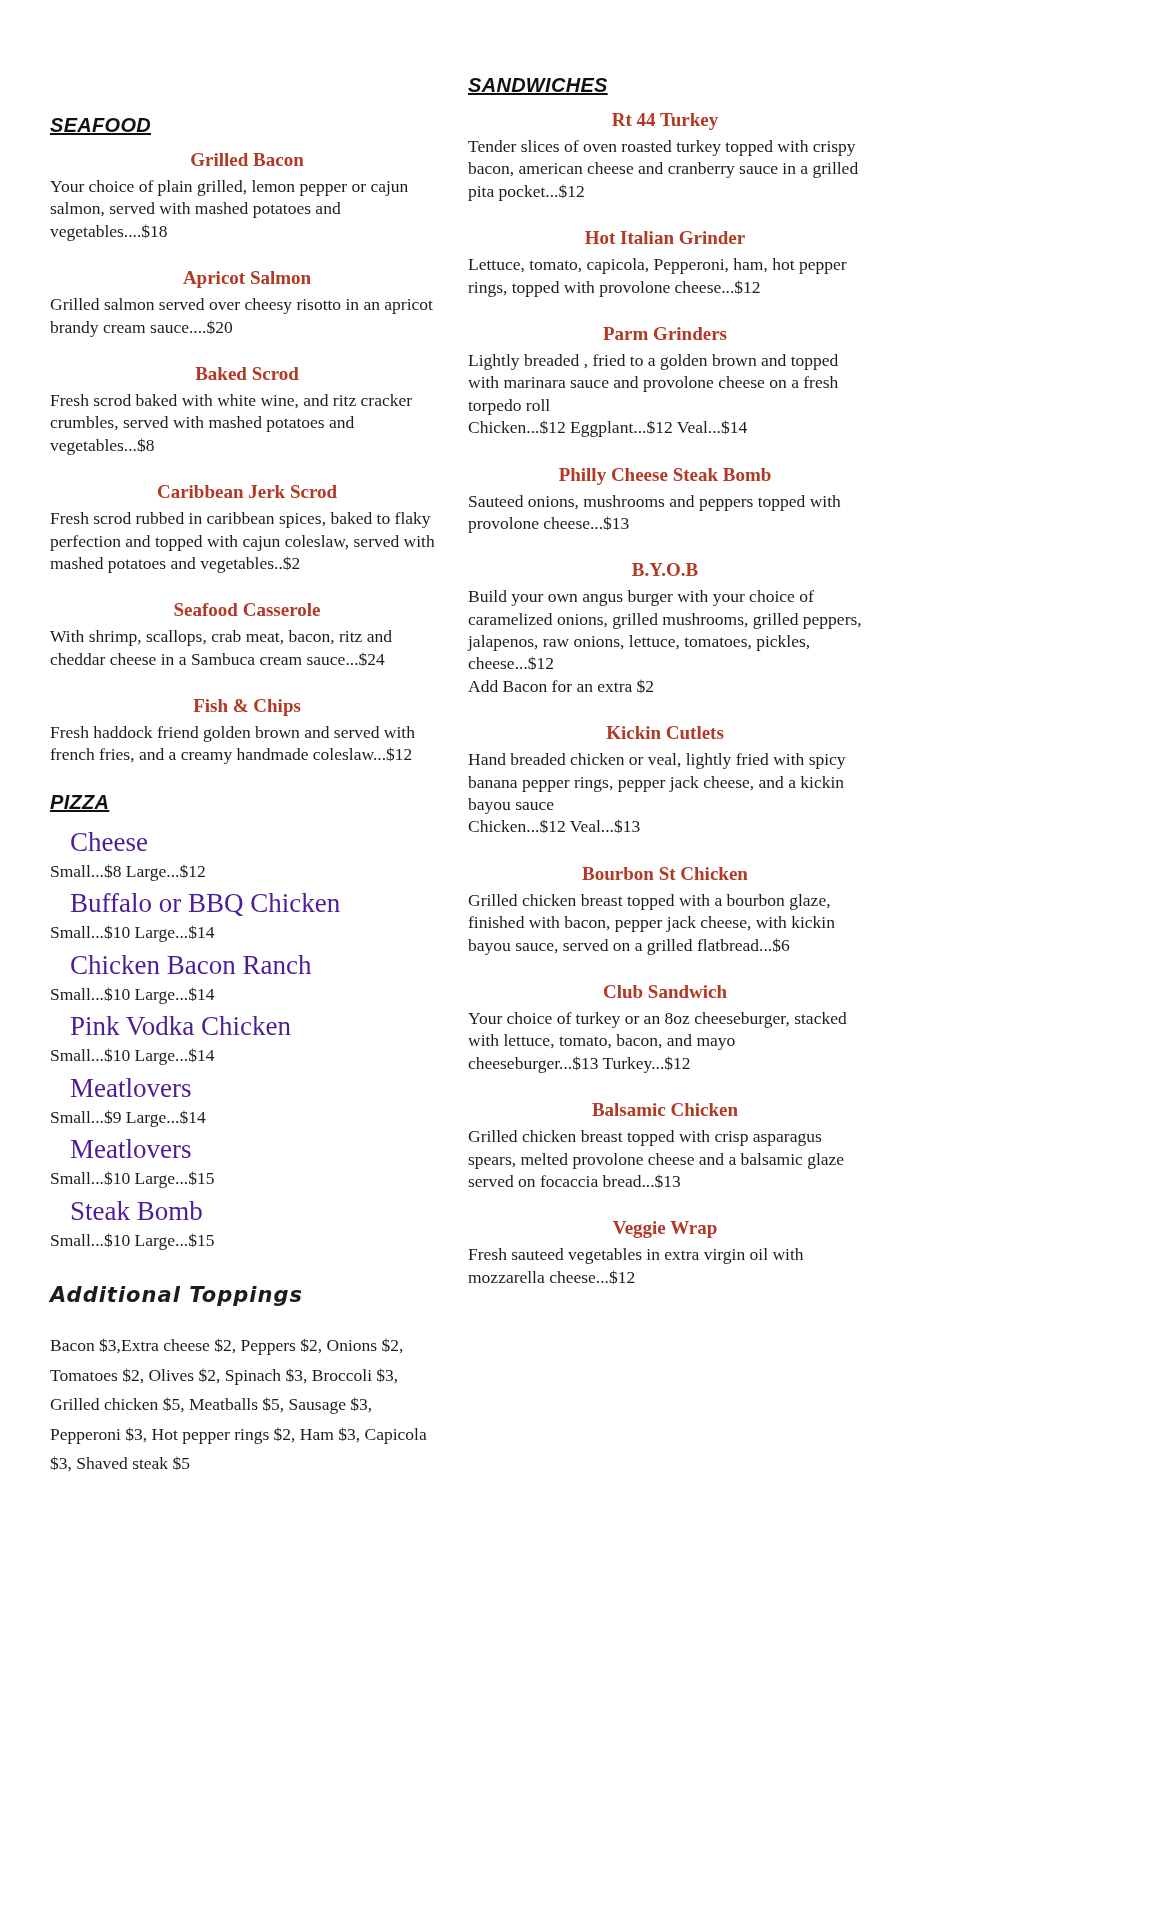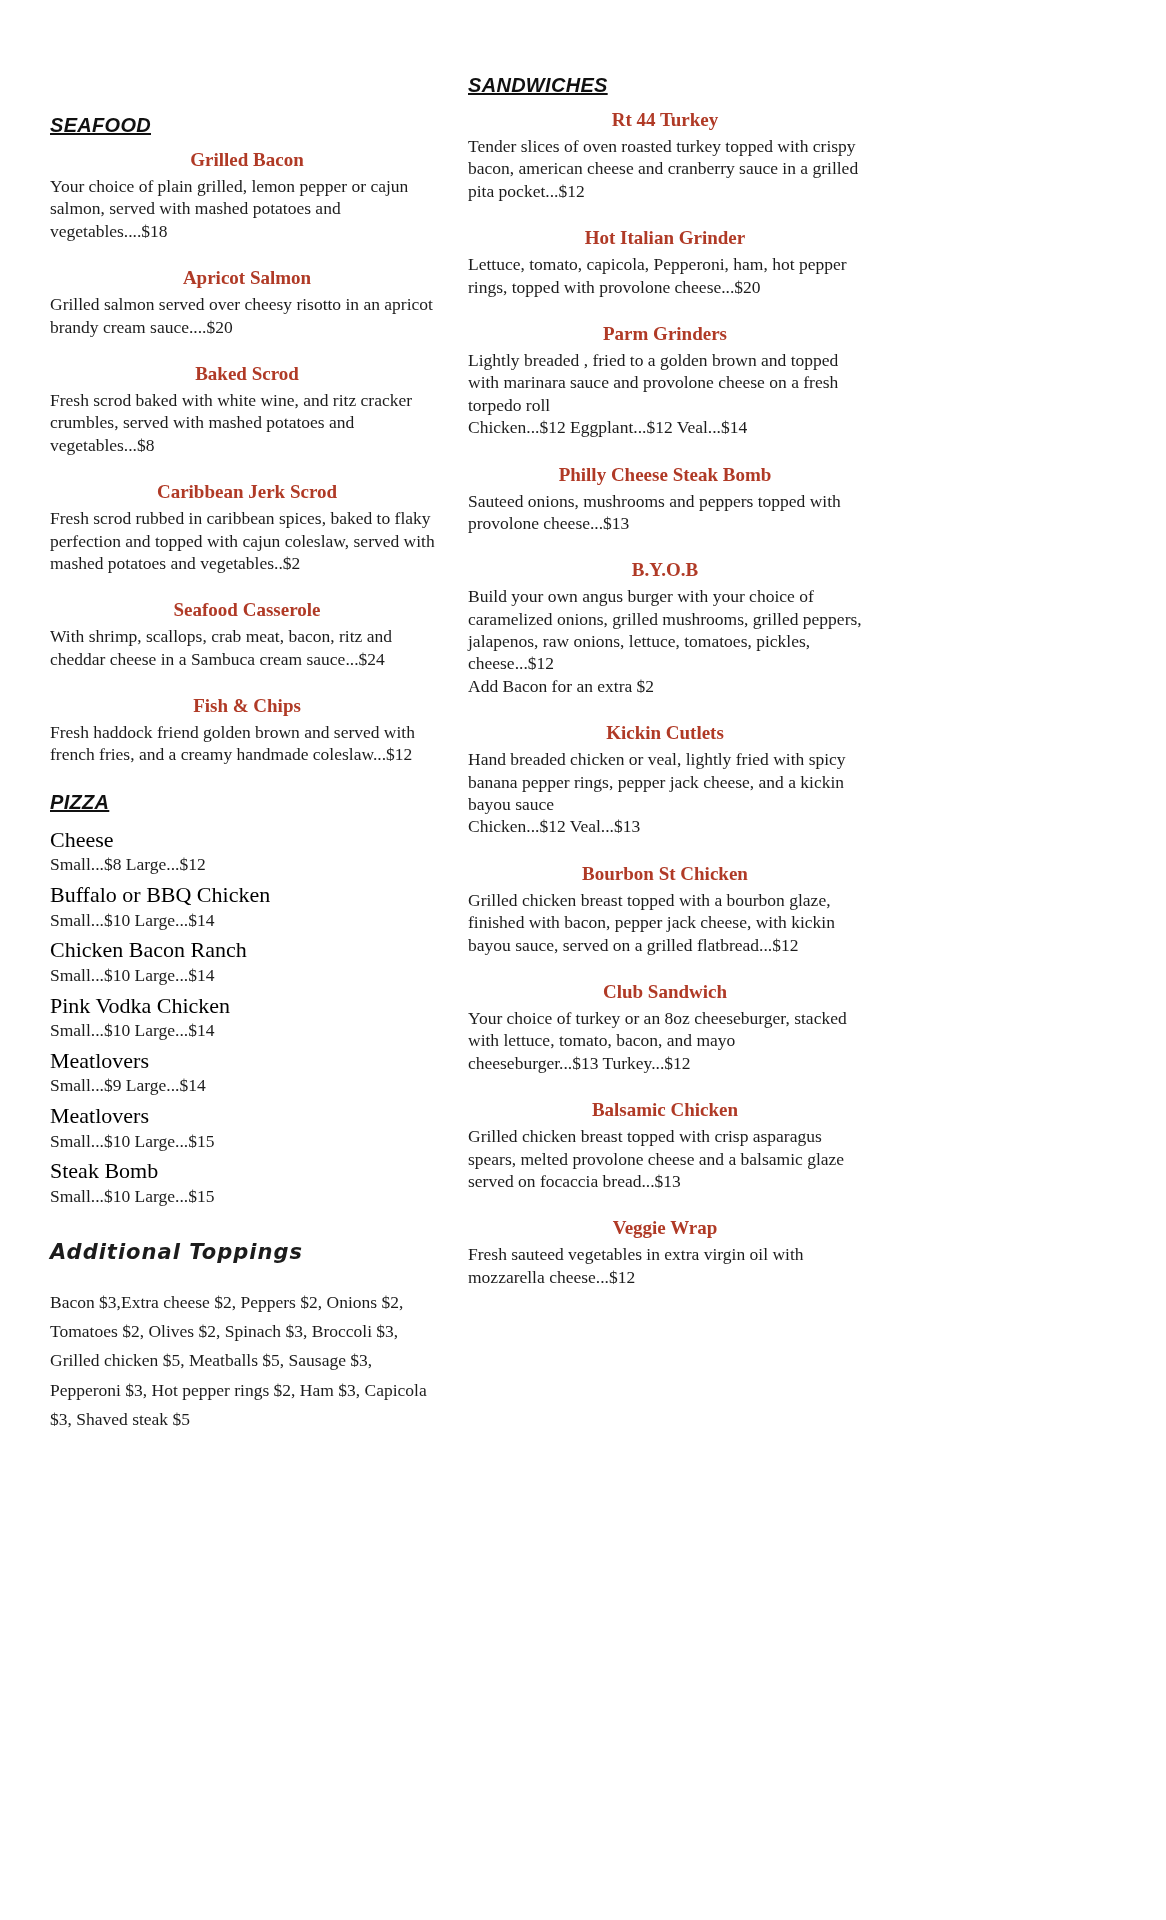--- a/index.html
+++ b/index.html
@@ -18,21 +18,21 @@
     font-weight:bold;font-style:italic;text-decoration:underline;
     font-size:20px;color:#111111;margin:2px 0 12px 0;letter-spacing:.3px;
   }
   .item{margin-bottom:25px;}
   .item-title{
     color:#b03a26;font-weight:bold;font-size:19px;
     text-align:center;margin-bottom:4px;
   }
   .item-desc{font-size:17.5px;line-height:1.28;}
   .pizza{margin-bottom:5px;}
-  .pizza-name{color:#000000;font-size:22px;line-height:1.25;}
+  .pizza-name{color:#4c1d95;font-size:27px;line-height:1.25;margin-left:20px;}
   .pizza-sizes{font-size:17.5px;line-height:1.3;}
   .script-heading{
     font-family:"DejaVu Sans",sans-serif;
     font-style:italic;font-weight:bold;font-size:21px;
     text-align:left;margin:32px 0 24px 0;letter-spacing:1px;
   }
   .paragraph{margin-bottom:12px;}
   .para-text{font-size:17.5px;line-height:1.3;}
   .paragraph.toppings .para-text{line-height:1.68;}
   .mt-sand{margin-top:24px;}
@@ -102,21 +102,21 @@
       </div>
     </div>
   <div class="col col-right">
       <div class="sec-heading mt-sand">SANDWICHES</div>
       <div class="item">
         <div class="item-title">Rt 44 Turkey</div>
         <div class="item-desc">Tender slices of oven roasted turkey topped with crispy bacon, american cheese and cranberry sauce in a grilled pita pocket...$12</div>
       </div>
       <div class="item">
         <div class="item-title">Hot Italian Grinder</div>
-        <div class="item-desc">Lettuce, tomato, capicola, Pepperoni, ham, hot pepper rings, topped with provolone cheese...$20</div>
+        <div class="item-desc">Lettuce, tomato, capicola, Pepperoni, ham, hot pepper rings, topped with provolone cheese...$12</div>
       </div>
       <div class="item">
         <div class="item-title">Parm Grinders</div>
         <div class="item-desc">Lightly breaded , fried to a golden brown and topped with marinara sauce and provolone cheese on a fresh torpedo roll</div>
         <div class="item-desc">Chicken...$12 Eggplant...$12 Veal...$14</div>
       </div>
       <div class="item">
         <div class="item-title">Philly Cheese Steak Bomb</div>
         <div class="item-desc">Sauteed onions, mushrooms and peppers topped with provolone cheese...$13</div>
       </div>
@@ -125,21 +125,21 @@
         <div class="item-desc">Build your own angus burger with your choice of caramelized onions, grilled mushrooms, grilled peppers, jalapenos, raw onions, lettuce, tomatoes, pickles, cheese...$12</div>
         <div class="item-desc">Add Bacon for an extra $2</div>
       </div>
       <div class="item">
         <div class="item-title">Kickin Cutlets</div>
         <div class="item-desc">Hand breaded chicken or veal, lightly fried with spicy banana pepper rings, pepper jack cheese, and a kickin bayou sauce</div>
         <div class="item-desc">Chicken...$12  Veal...$13</div>
       </div>
       <div class="item">
         <div class="item-title">Bourbon St Chicken</div>
-        <div class="item-desc">Grilled chicken breast topped with a bourbon glaze, finished with bacon, pepper jack cheese, with kickin bayou sauce, served on a grilled flatbread...$12</div>
+        <div class="item-desc">Grilled chicken breast topped with a bourbon glaze, finished with bacon, pepper jack cheese, with kickin bayou sauce, served on a grilled flatbread...$6</div>
       </div>
       <div class="item">
         <div class="item-title">Club Sandwich</div>
         <div class="item-desc">Your choice of turkey or an 8oz cheeseburger, stacked with lettuce, tomato, bacon, and mayo</div>
         <div class="item-desc">cheeseburger...$13 Turkey...$12</div>
       </div>
       <div class="item">
         <div class="item-title">Balsamic Chicken</div>
         <div class="item-desc">Grilled chicken breast topped with crisp asparagus spears, melted provolone cheese and a balsamic glaze served on focaccia bread...$13</div>
       </div>

